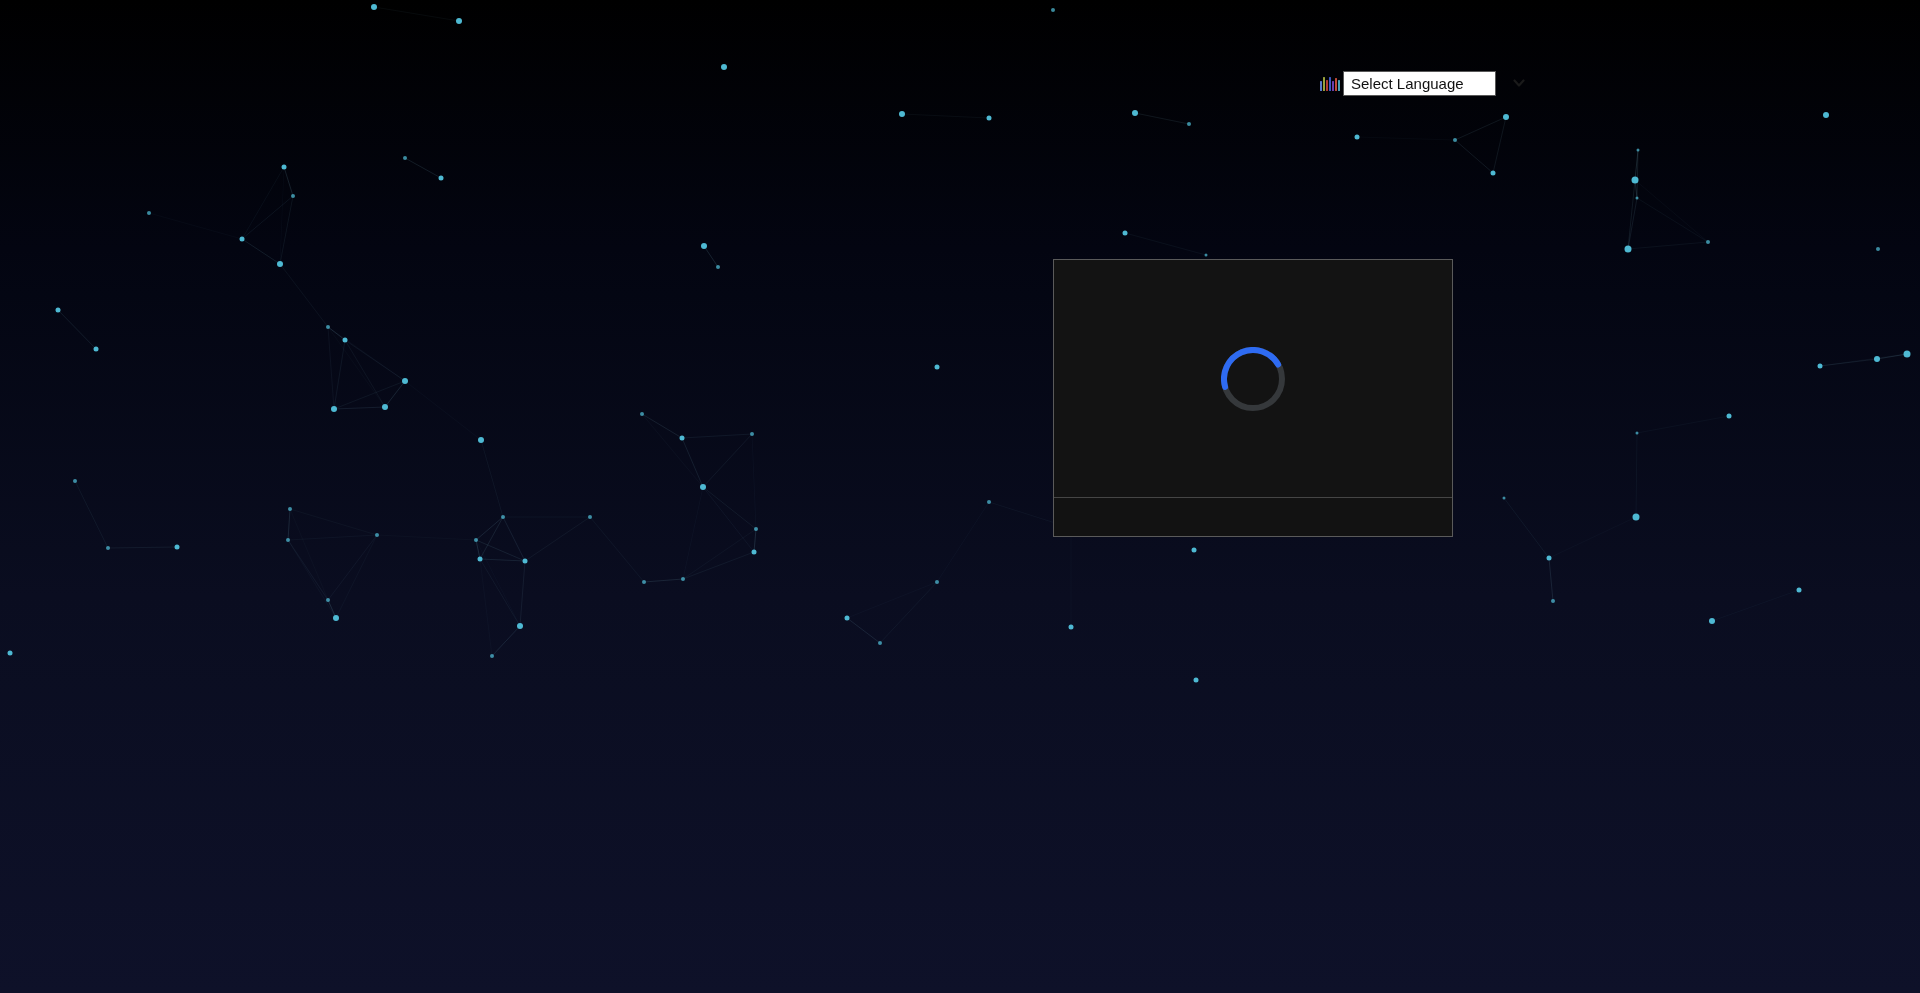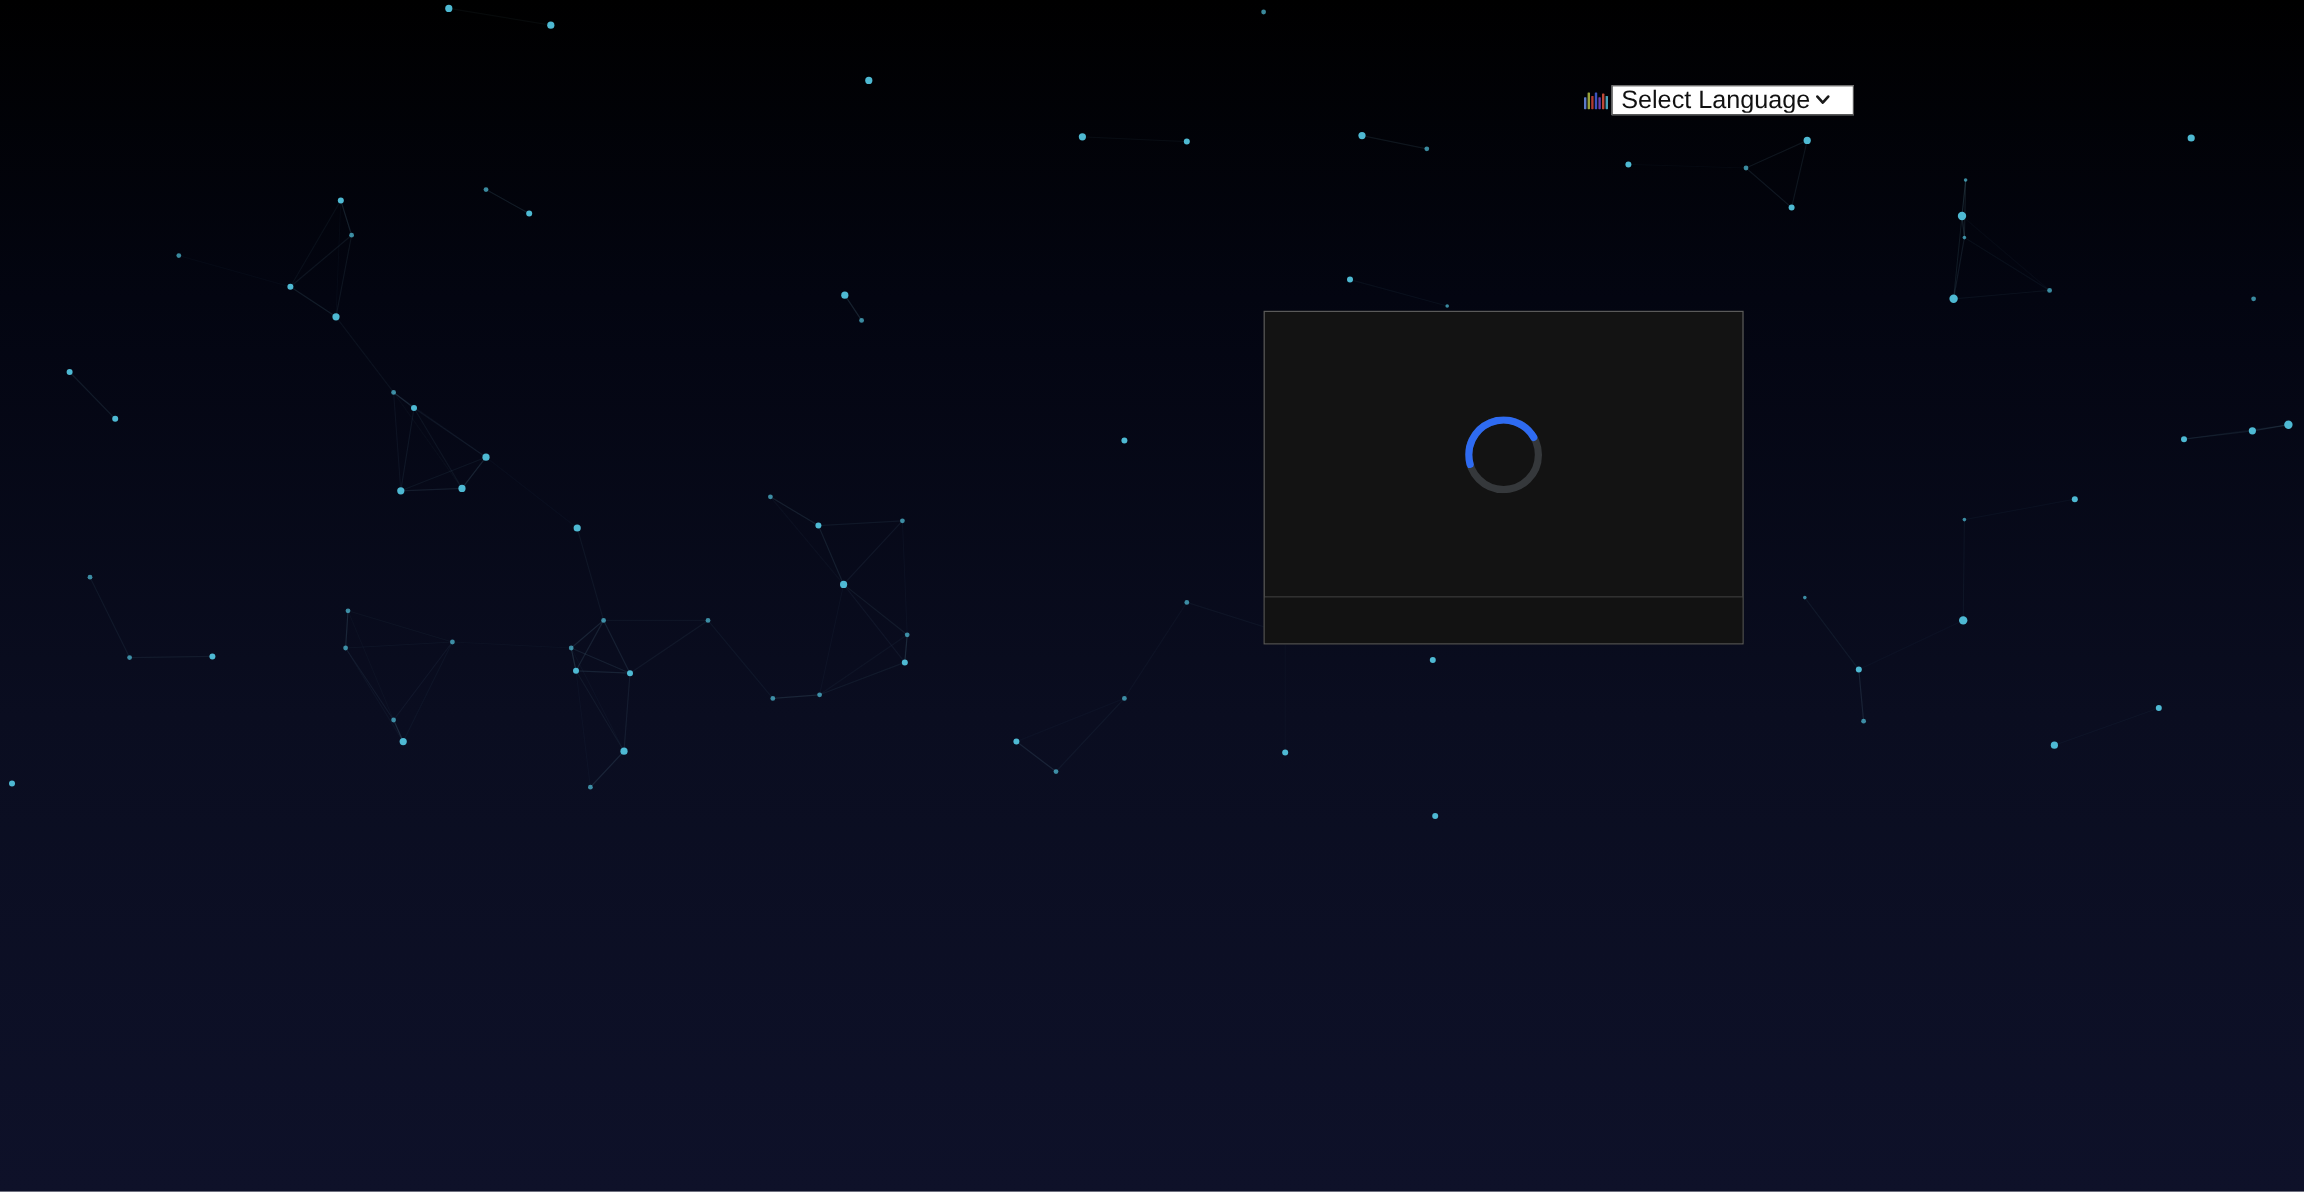--- a/index.html
+++ b/index.html
@@ -28,26 +28,26 @@
     z-index: 5;
   }
   .gt-icon {
     display: flex; align-items: flex-end;
     gap: 1px; height: 15px; margin-right: 3px;
   }
   .gt-icon i { display: block; width: 2px; border-radius: 0.5px; }
   .gt-select-wrap { position: relative; width: 189px; height: 25px; }
   .gt-select {
     appearance: none; -webkit-appearance: none;
-    width: 202px; height: 25px;
+    width: 153px; height: 25px;
     background: #ffffff;
     border: 1px solid #585858;
     border-radius: 0;
     font-family: "Liberation Sans", sans-serif;
-    font-size: 21px; color: #111;
+    font-size: 15px; color: #111;
     padding: 0 26px 1px 7px;
     line-height: 23px;
     cursor: pointer;
   }
   .gt-chevron {
     position: absolute; right: 7px; top: 7px;
     width: 12px; height: 10px;
     pointer-events: none;
   }
 

